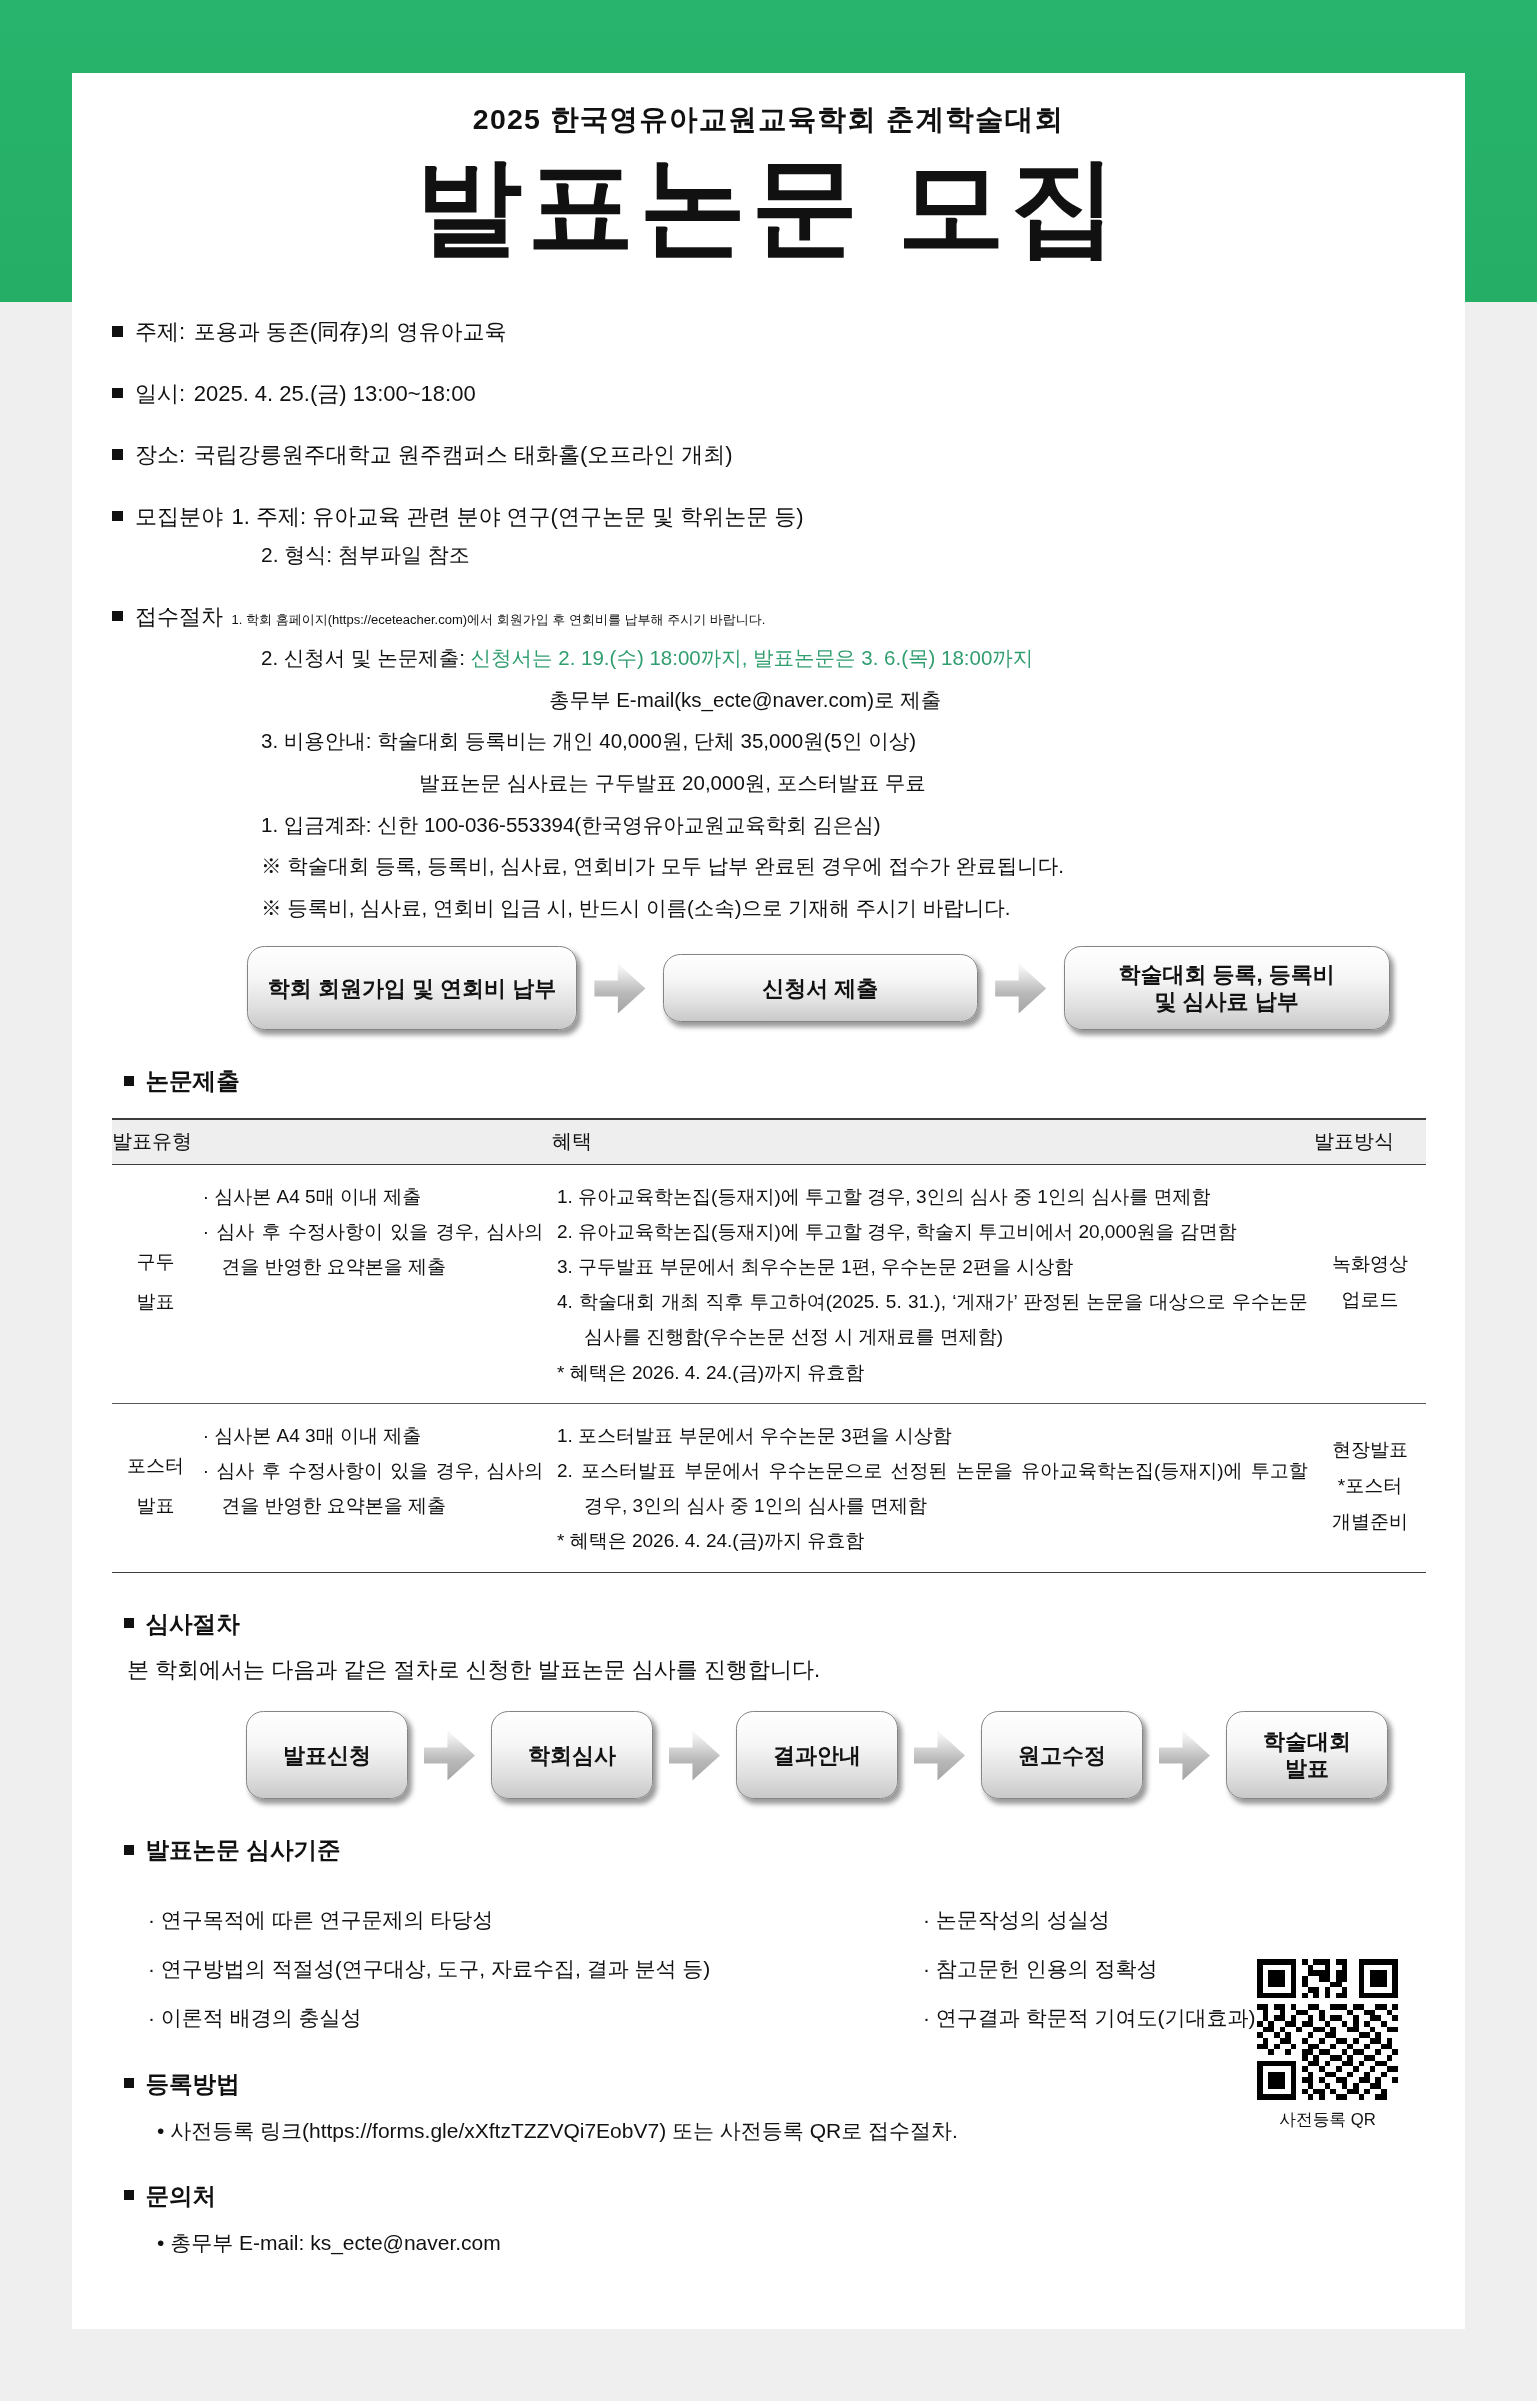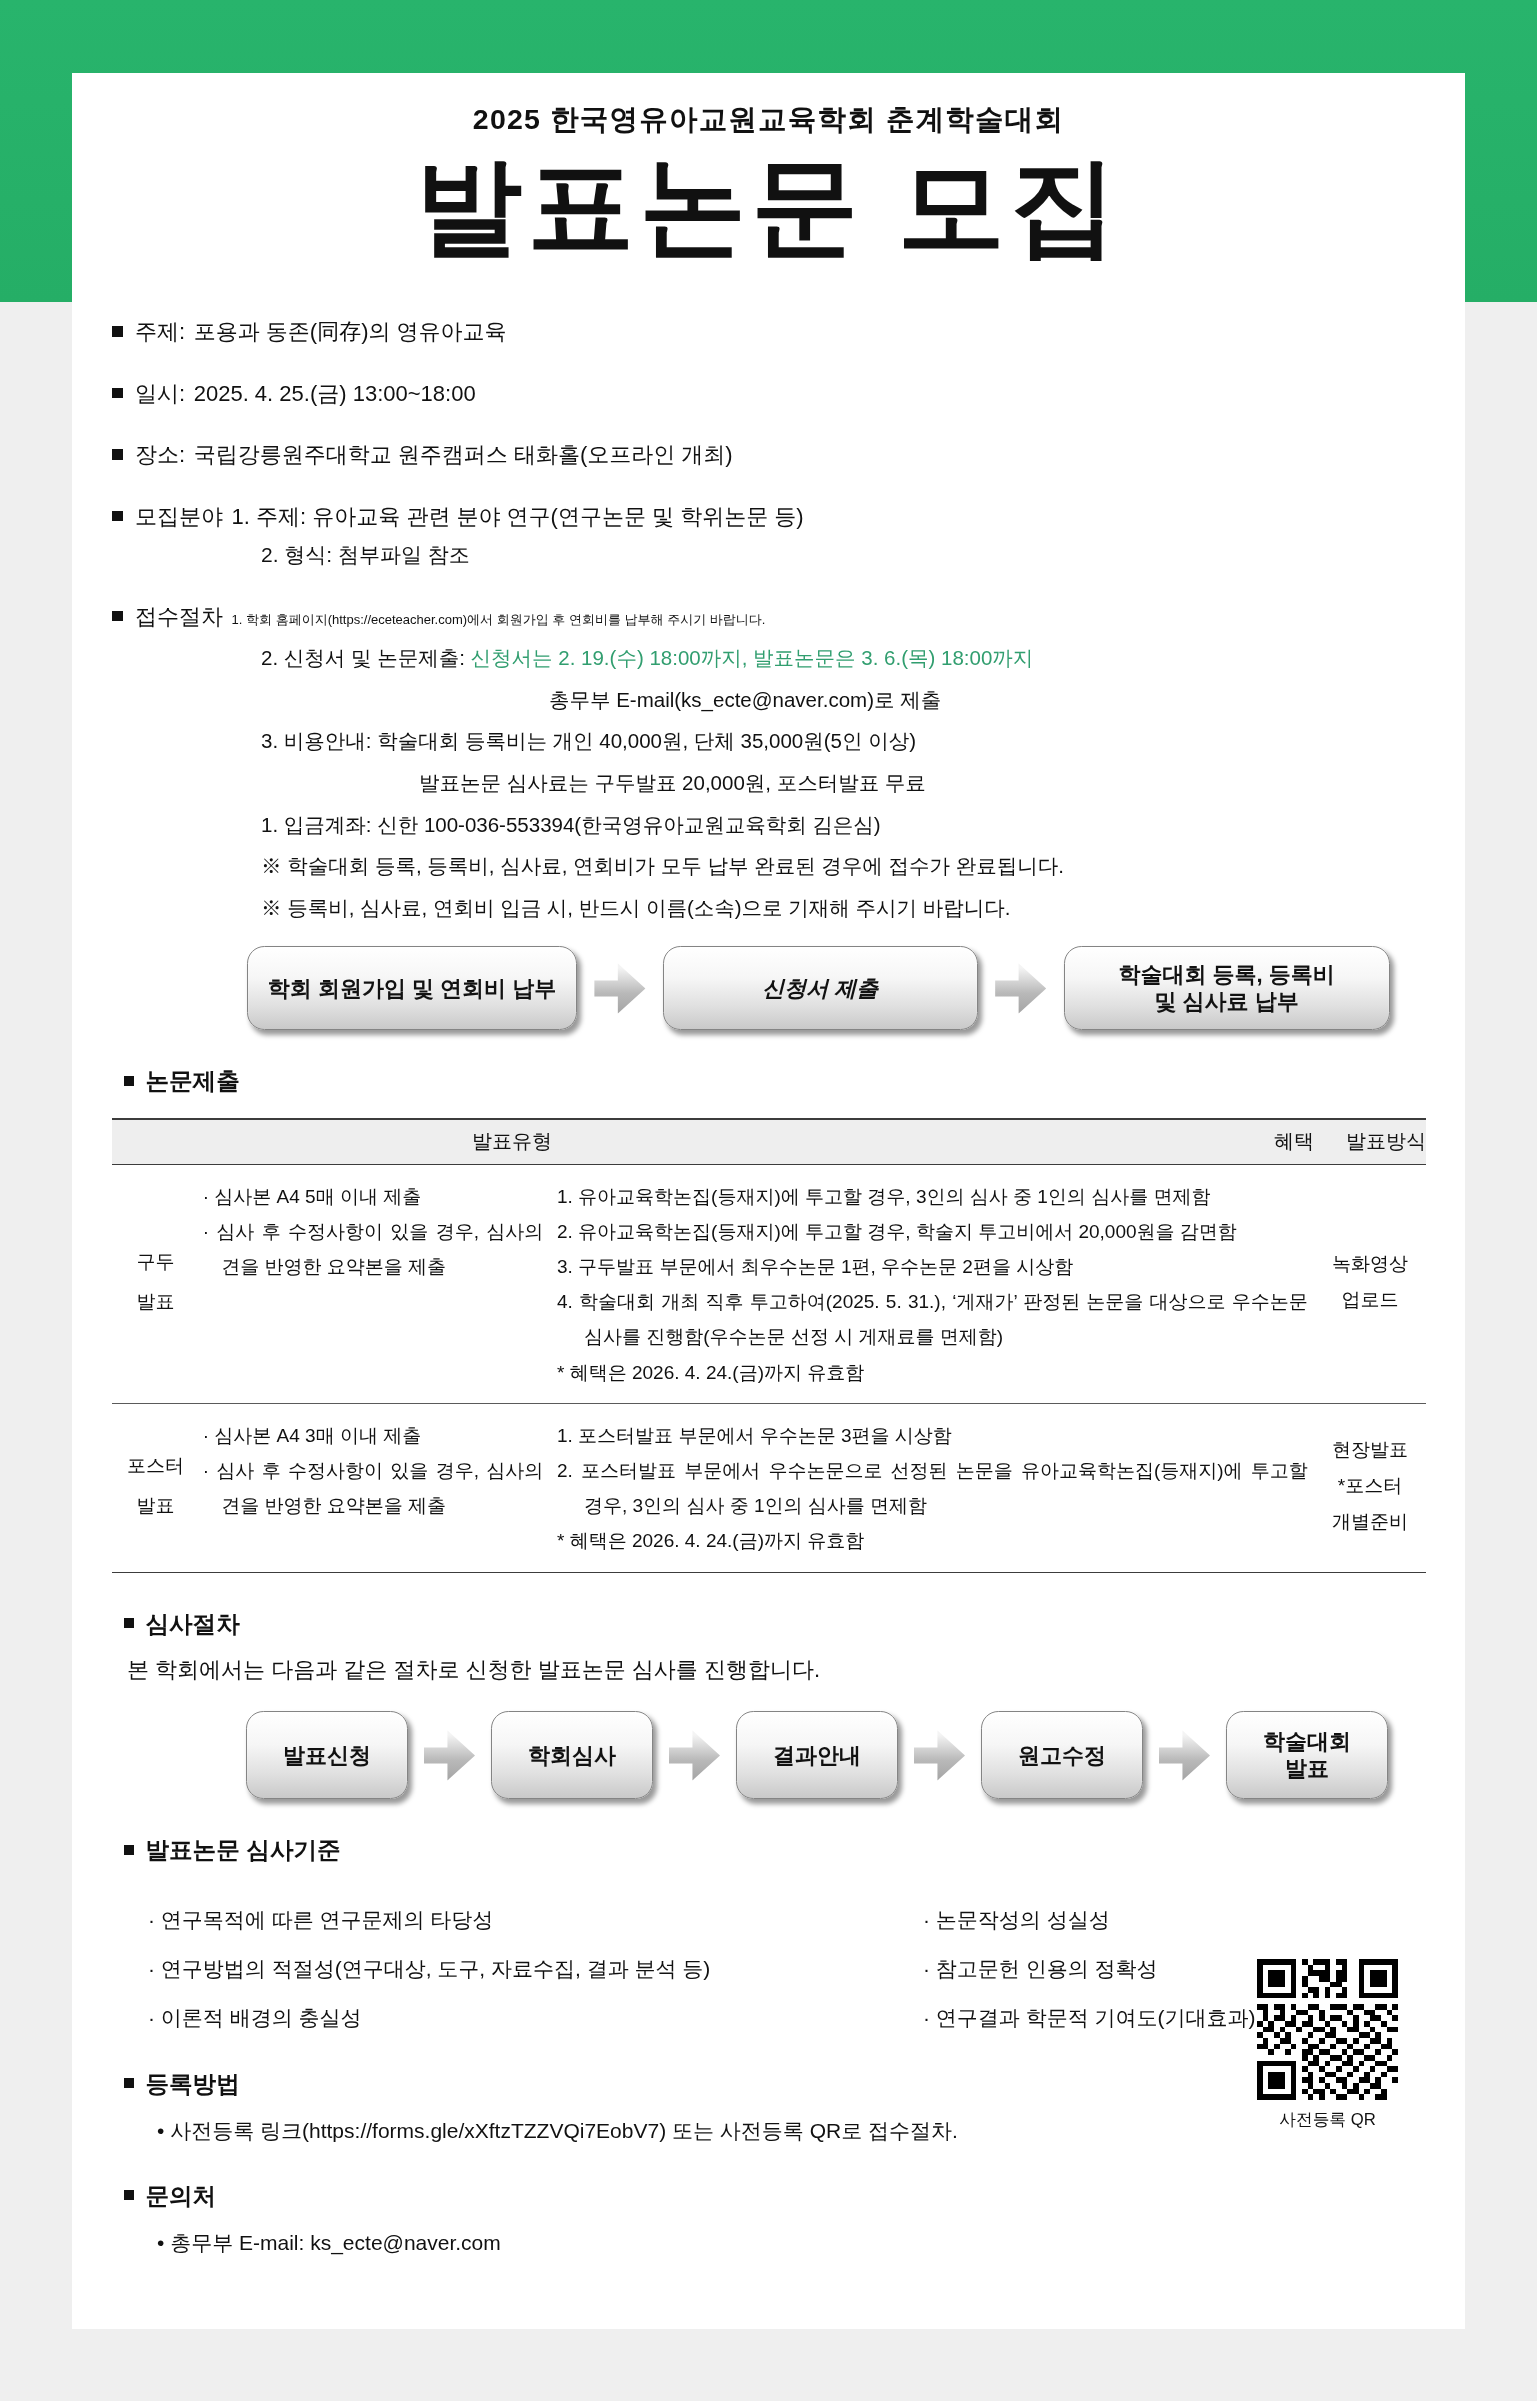--- a/index.html
+++ b/index.html
@@ -24,36 +24,36 @@
   .proc-center2 { margin-left:307px; }
   .hl { color:var(--deadline-green,#319e6f); }
 
   .flow3 { display:flex; align-items:center; margin:25px 0 0 135px; }
   .fbox { box-sizing:border-box; border:1.2px solid #848484; border-radius:17.4px;
     background:linear-gradient(180deg,#ffffff 0%,#f6f6f6 38%,#e0e0e0 72%,#c9c9c9 100%);
     box-shadow:3.7px 4.3px 5.6px rgba(0,0,0,0.40), inset 0 1.2px 1.2px #fff;
     display:flex; align-items:center; justify-content:center; text-align:center;
     font-size:22px; font-weight:700; line-height:1.25; }
   .fb1 { width:330px; height:84px; }
-  .fb2 { width:315px; height:84px;font-style:italic; }
+  .fb2 { width:315px; height:68px; }
   .fb3 { width:326px; height:84px; }
   .arrow3d { width:51px; height:50px; margin:0 17.4px; flex:none;
     background:linear-gradient(180deg,#f4f4f4 10%,#b9b9b9 60%,#a5a5a5);
     clip-path:polygon(0 34%, 46% 34%, 46% 0, 100% 50%, 46% 100%, 46% 66%, 0 66%);
     filter:drop-shadow(1.9px 2.5px 1.2px rgba(0,0,0,0.30)); }
   .preline { white-space:pre-line; }
 
   .sec-h { font-size:23.6px; font-weight:700; margin:37px 0 0 12.4px; line-height:1.2; }
   .sq2 { display:inline-block; width:10px; height:10px; background:#111; margin:0 11px 5px 0; vertical-align:middle; }
 
   .tbl { margin:22px 0 0 0; width:1314px; font-size:19px;
     border-top:2.5px solid #3c3c3c; border-bottom:1.9px solid #3c3c3c; }
   .t-head { display:grid; grid-template-columns:440px 762px 112px; background:var(--table-header-bg,#eeeeee);
     border-bottom:1.9px solid #3c3c3c; }
-  .th { text-align:right; padding:8.7px 0; font-size:20px; }
+  .th { text-align:left; padding:8.7px 0; font-size:20px; }
   .t-row { display:grid; grid-template-columns:87px 353px 762px 112px; padding:10px 0 13.6px 0; }
   .t-row.row2 { border-top:1.2px solid #5a5a5a; }
   .td-type { display:flex; align-items:center; justify-content:center; text-align:center; line-height:2.1; }
   .td-req { padding:3.7px 8.7px 0 3.7px; text-align:justify; line-height:1.85; }
   .req { padding-left:18.6px; text-indent:-18.6px; }
   .req::before { content:"·  "; }
   .td-ben { padding:3.7px 6.2px 0 5px; text-align:justify; line-height:1.85; }
   .ben { padding-left:27px; text-indent:-27px; }
   .td-met { display:flex; align-items:center; justify-content:center; text-align:center; line-height:1.9; }
 

